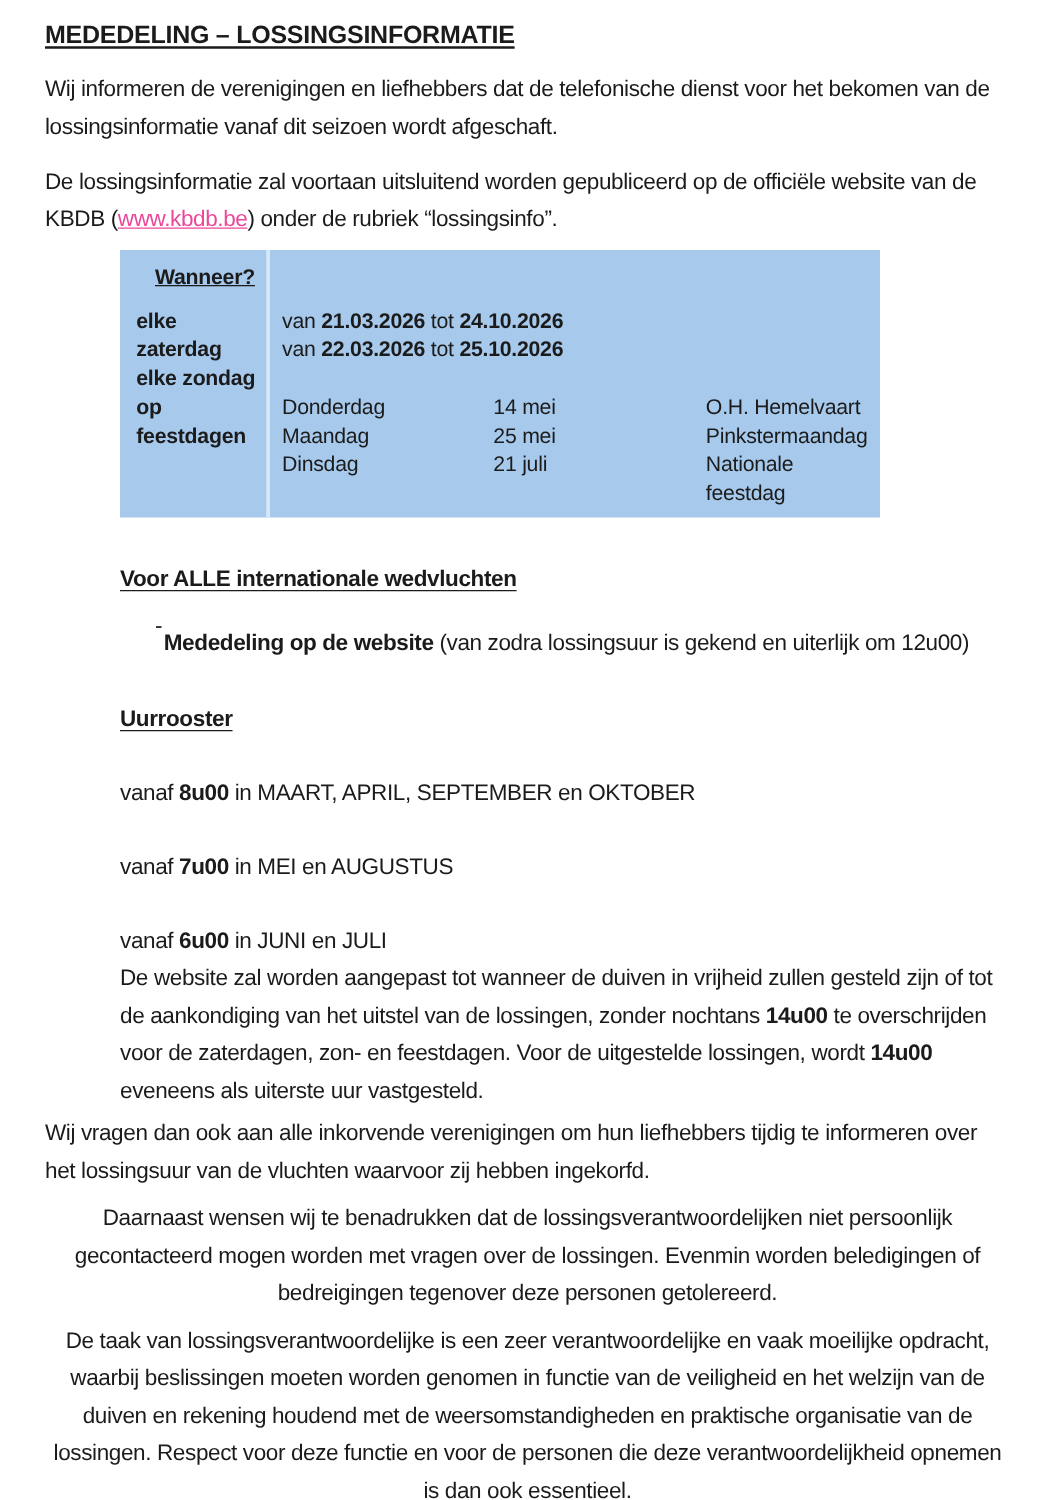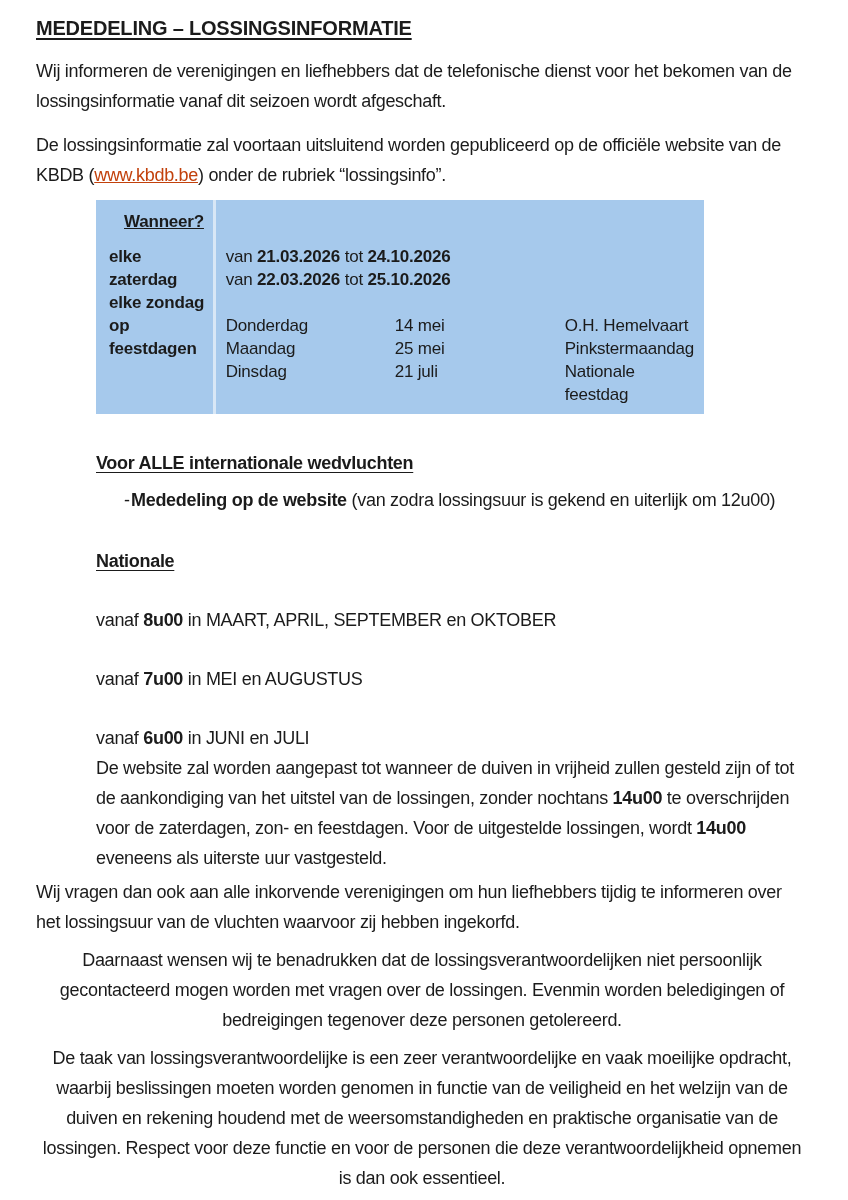--- a/index.html
+++ b/index.html
@@ -16,21 +16,21 @@
   .page { width: 848px; height: 1200px; padding: 14px 40px 0 36px; }
   .b { font-weight: 700; }
   .u { text-decoration: underline; }
   h1.doc-title {
     font-size: 20px; line-height: 28px; font-weight: 700;
     letter-spacing: -0.2px;
     text-decoration: underline;
     text-underline-offset: 3px;
   }
   p.para { margin-top: 14px; }
-  a.link { color: #c2410c; text-decoration: underline; cursor: pointer; }
+  a.link { color: #ec4899; text-decoration: underline; cursor: pointer; }
 
   
   .btable {
     margin: 10px 0 0 60px;
     width: 608px;
     display: flex;
     background: #a6c9ec;
     font-size: 17px;
     line-height: 23px;
     letter-spacing: -0.2px;
@@ -49,21 +49,21 @@
 
   .indent { margin-left: 60px; }
   .section-heading {
     font-weight: 700;
     text-decoration: underline;
     text-underline-offset: 3px;
   }
   .sec-international { margin-top: 34px; }
   .bullet { display: flex; margin-top: 8px; line-height: 28px; }
   .bullet-marker { width: 35px; padding-left: 28px; }
-  .bullet-text { flex: 1; }
+  .bullet-text { flex: 1; margin-top: 14px; }
   .sec-uurrooster { margin-top: 32px; }
   .time-line { margin-top: 29px; }
   .note-para { margin-right: 0; }
   .close-p1 { margin-top: 4px; }
   .close-p  { margin-top: 8px; text-align: center; }
   .close-last { margin-top: 6px; }
 </style>
 </head>
 <body>
 
@@ -116,21 +116,21 @@
   <div class="indent sec-international">
     <div class="section-heading">Voor ALLE internationale wedvluchten</div>
     <div class="bullet">
       <span class="bullet-marker">-</span>
       <span class="bullet-text"><span class="b">Mededeling op de website</span>
         <span>(van zodra lossingsuur is gekend en uiterlijk om 12u00)</span></span>
     </div>
   </div>
 
   <div class="indent sec-uurrooster">
-    <div class="section-heading">Nationale</div>
+    <div class="section-heading">Uurrooster</div>
     <p class="time-line"><span>vanaf</span>
       <span class="b">8u00</span>
       <span>in MAART, APRIL, SEPTEMBER en OKTOBER</span></p>
     <p class="time-line"><span>vanaf</span>
       <span class="b">7u00</span>
       <span>in MEI en AUGUSTUS</span></p>
     <p class="time-line"><span>vanaf</span>
       <span class="b">6u00</span>
       <span>in JUNI en JULI</span></p>
     <p class="note-para"><span>De website zal worden aangepast tot wanneer de duiven in vrijheid zullen gesteld zijn of tot de aankondiging van het uitstel van de lossingen, zonder nochtans</span>

